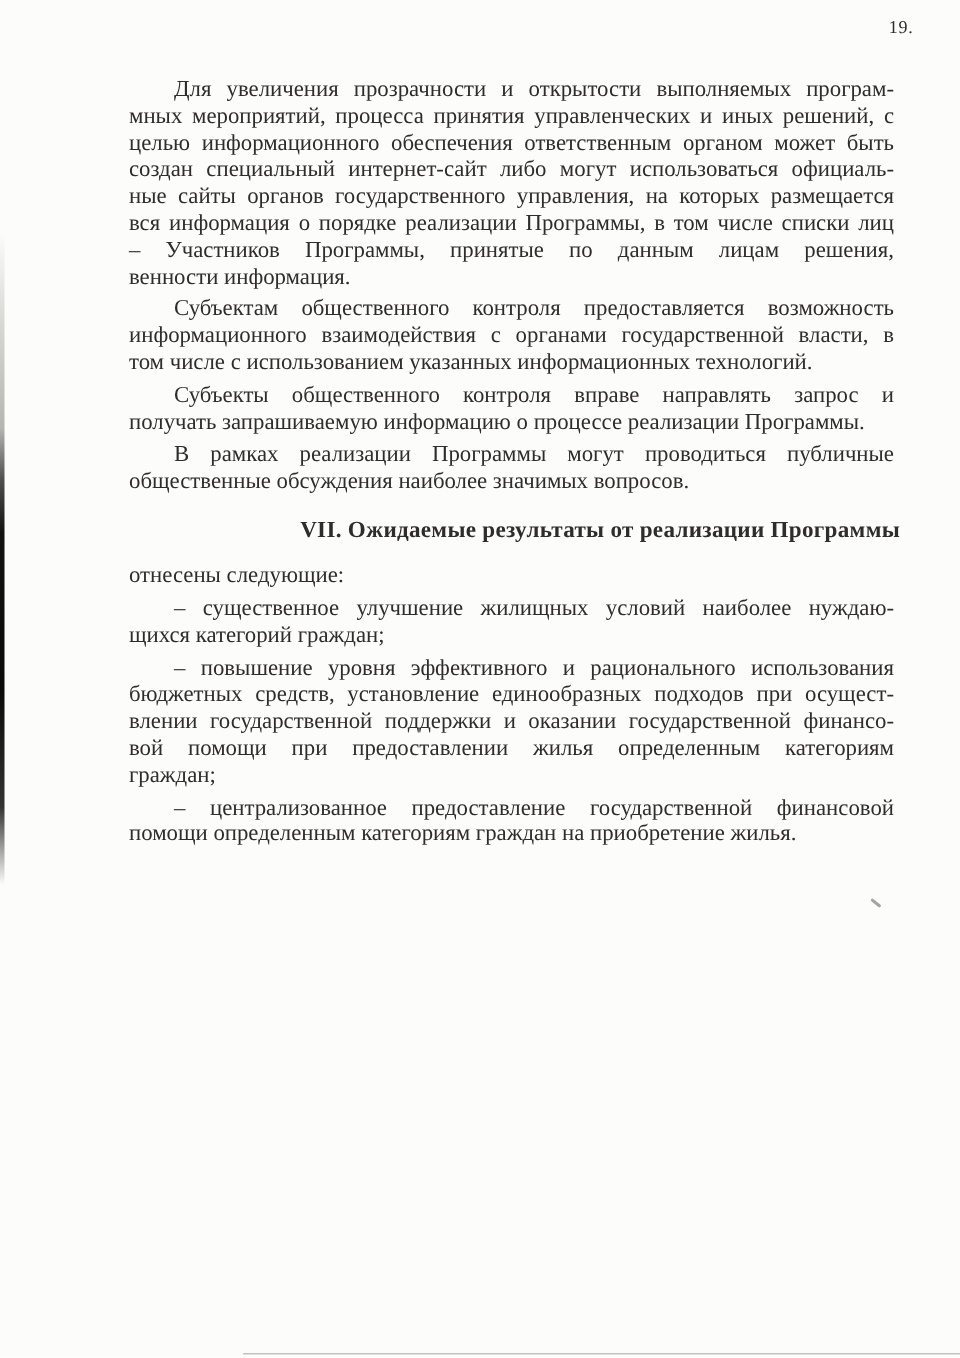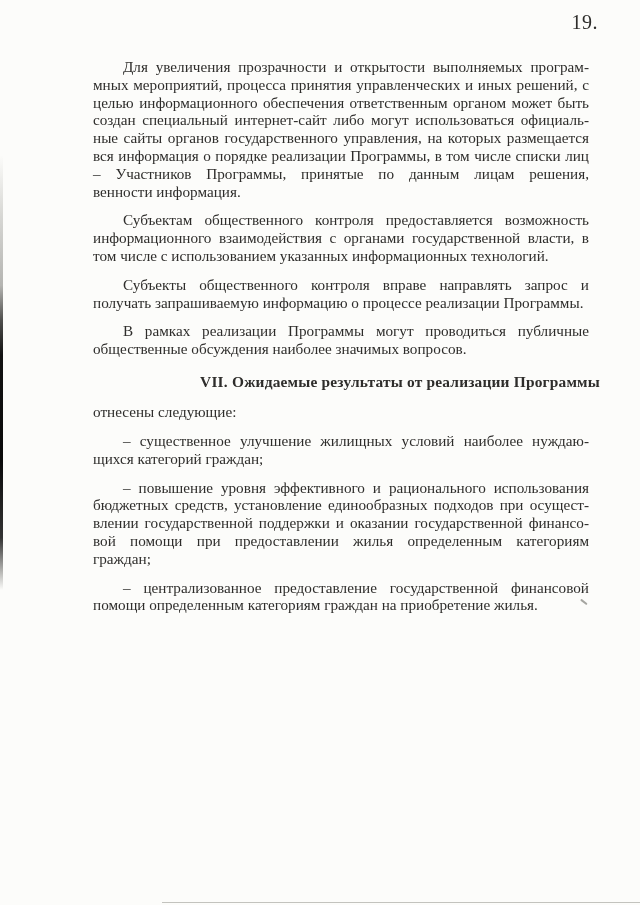--- a/index.html
+++ b/index.html
@@ -14,33 +14,33 @@
     width: 640px;
     height: 905px;
     background: var(--background);
     font-family: "Liberation Serif", "DejaVu Serif", serif;
     color: var(--text);
     overflow: hidden;
   }
   .page-number {
     position: absolute;
     top: 11px;
-    right: 42px;
-    font-size: 20px;
+    right: 31px;
+    font-size: 12px;
     letter-spacing: 0.5px;
   }
   .doc-body {
     position: absolute;
     left: 82px;
     top: 47px;
     width: 518px;
     font-size: 15.2px;
     line-height: 17.8px;
   }
-  .para { margin: 11px; }
+  .para { margin: 4px; }
   .line {
     text-align: justify;
     text-align-last: justify;
     white-space: nowrap; 
     white-space: normal;
   }
   .line.first { text-indent: 30px; }
   .line.last { text-align-last: left; }
   .heading {
     font-weight: bold;

